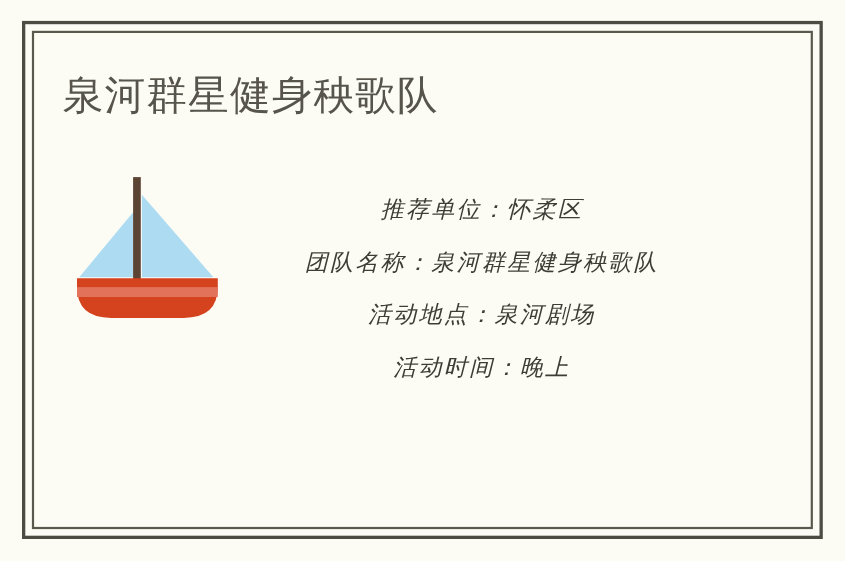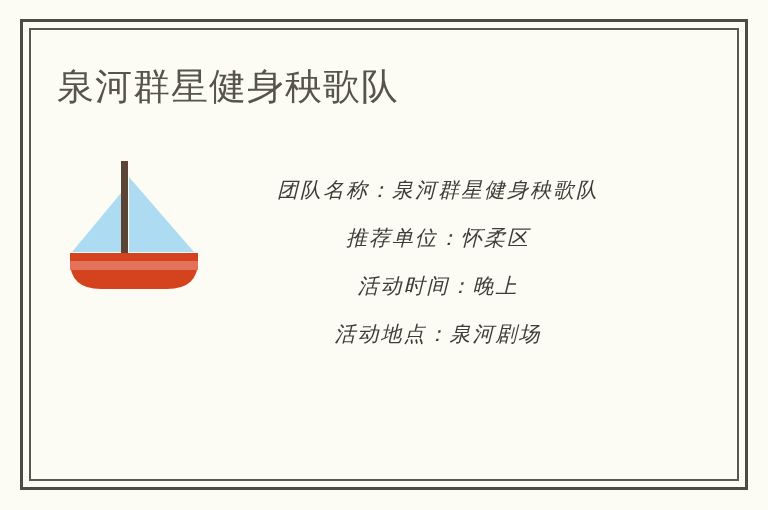--- a/index.html
+++ b/index.html
@@ -104,19 +104,19 @@
 
       <rect x="55" y="6" width="7" height="98" fill="#5c4434"></rect>
 
       <path d="M4,98 L132,98 L132,106 Q132,134 101,134 L35,134 Q4,134 4,106 Z" fill="#d4421e"></path>
 
       <rect x="4" y="106" width="128" height="9" fill="#e3725a"></rect>
     </svg>
   </div>
 
   <div class="info-block">
+    <div class="info-line">推荐单位：怀柔区</div>
     <div class="info-line">团队名称：泉河群星健身秧歌队</div>
-    <div class="info-line">推荐单位：怀柔区</div>
+    <div class="info-line">活动地点：泉河剧场</div>
     <div class="info-line">活动时间：晚上</div>
-    <div class="info-line">活动地点：泉河剧场</div>
   </div>
 
 </div>
 
 </body></html>

